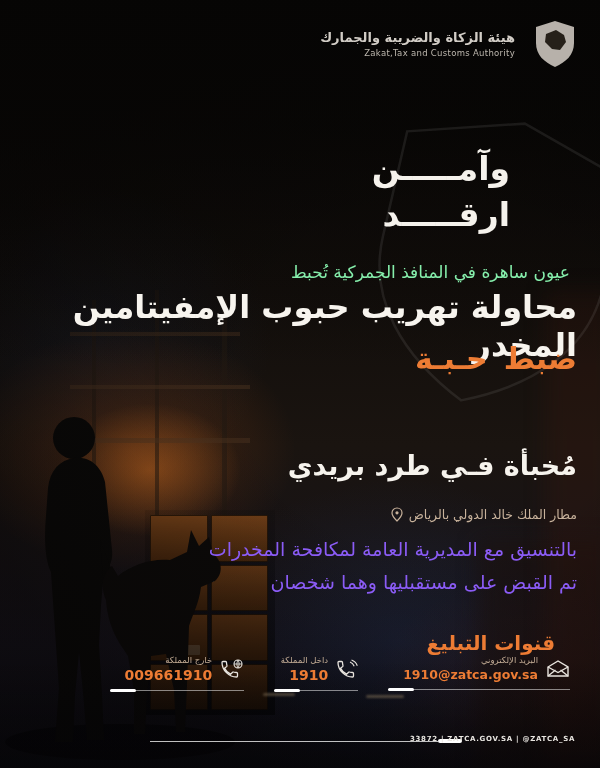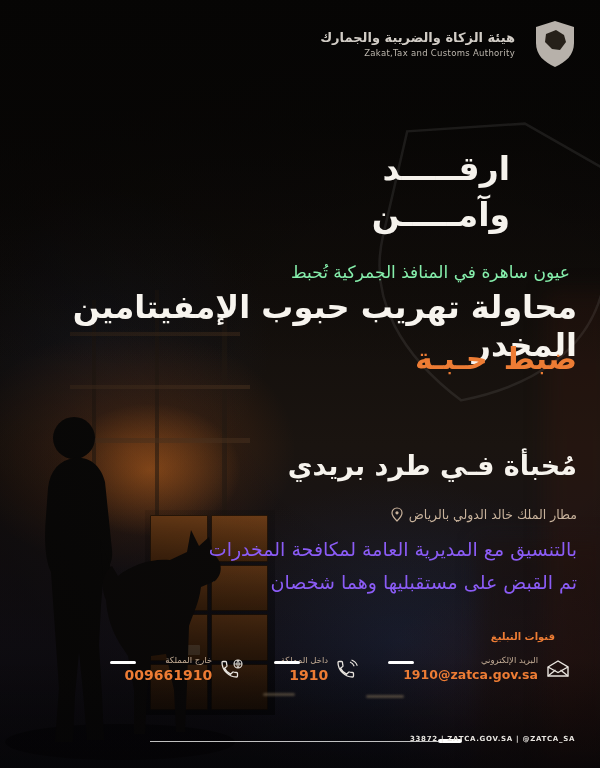--- a/index.html
+++ b/index.html
@@ -56,30 +56,30 @@
   .seizure .prefix{font-size:30px;font-weight:bold;text-align:center;}
   .seizure .amount{font-size:57px;font-weight:bold;letter-spacing:-1px;line-height:60px;}
   .seizure .unit{font-size:30px;font-weight:bold;}
   
   .conceal{position:absolute;top:450px;right:23px;direction:rtl;color:#f6f3ed;font-size:27px;font-weight:bold;letter-spacing:.5px;}
   
   .location{position:absolute;top:507px;right:23px;display:flex;direction:rtl;align-items:center;gap:6px;color:#c8b29b;font-size:12.5px;}
   
   .details{position:absolute;top:533px;right:23px;direction:rtl;text-align:right;color:#8b5cf6;font-size:19px;line-height:33px;}
   
-  .report-title{position:absolute;top:631px;right:45px;direction:rtl;color:var(--accent);font-size:10px;font-weight:bold;}
+  .report-title{position:absolute;top:631px;right:45px;direction:rtl;color:var(--accent);font-size:20px;font-weight:bold;}
   .contacts{position:absolute;top:655px;right:30px;display:flex;direction:rtl;gap:30px;align-items:flex-start;}
   .channel{display:flex;align-items:center;gap:8px;}
   .ch-text{display:flex;flex-direction:column;align-items:flex-start;}
   .ch-label{font-size:8.5px;color:#c3ac95;direction:rtl;}
   .ch-value{font-size:14px;font-weight:bold;color:var(--accent);margin-top:2px;direction:ltr;margin-left:15px;}
   .ch-value.email{font-size:12.5px;}
   .ch-line{margin-top:7px;width:100%;height:1px;background:rgba(255,255,255,.5);position:relative;}
   .ch-line .thick{position:absolute;left:0;top:-1px;width:26px;height:3px;background:#fff;border-radius:2px;}
-  .channel-wrap{display:flex;flex-direction:row;}
+  .channel-wrap{display:flex;flex-direction:column;}
   
   .bottom-line{position:absolute;left:150px;top:741px;width:288px;height:1px;background:rgba(255,255,255,.75);}
   .bottom-dash{position:absolute;left:438px;top:739px;width:24px;height:4px;background:#fff;border-radius:2px;}
   .bottom-text{position:absolute;right:25px;top:735px;color:#e9e6e1;font-size:7px;letter-spacing:.7px;font-weight:bold;}
   :root{--accent:#ED7C34;}
 </style>
 </head>
 <body>
 
 <div class="poster">
@@ -136,22 +136,22 @@
       <div class="logo-ar" dir="rtl">هيئة الزكاة والضريبة والجمارك</div>
       <div class="logo-en">Zakat,Tax and Customs Authority</div>
     </div>
     <svg width="42" height="48" viewBox="0 0 42 48">
       <path d="M21,1 L40,7 V23 C40,35 32,42 21,47 C10,42 2,35 2,23 V7 Z" fill="#b7b1aa"></path>
       <path d="M12,14 L22,10 L30,15 L32,22 L26,30 L18,29 L11,22 Z" fill="#262019"></path>
     </svg>
   </div>
 
   <div class="slogan">
+    <div>وآمـــــن</div>
     <div>ارقـــــد</div>
-    <div>وآمـــــن</div>
   </div>
 
   <div class="h1">عيون ساهرة في المنافذ الجمركية تُحبط</div>
   <div class="h2">محاولة تهريب حبوب الإمفيتامين المخدر</div>
 
   <div class="seizure">
     <span class="prefix">ضبط</span>
     <span class="unit">حـبـة</span>
   </div>
 

